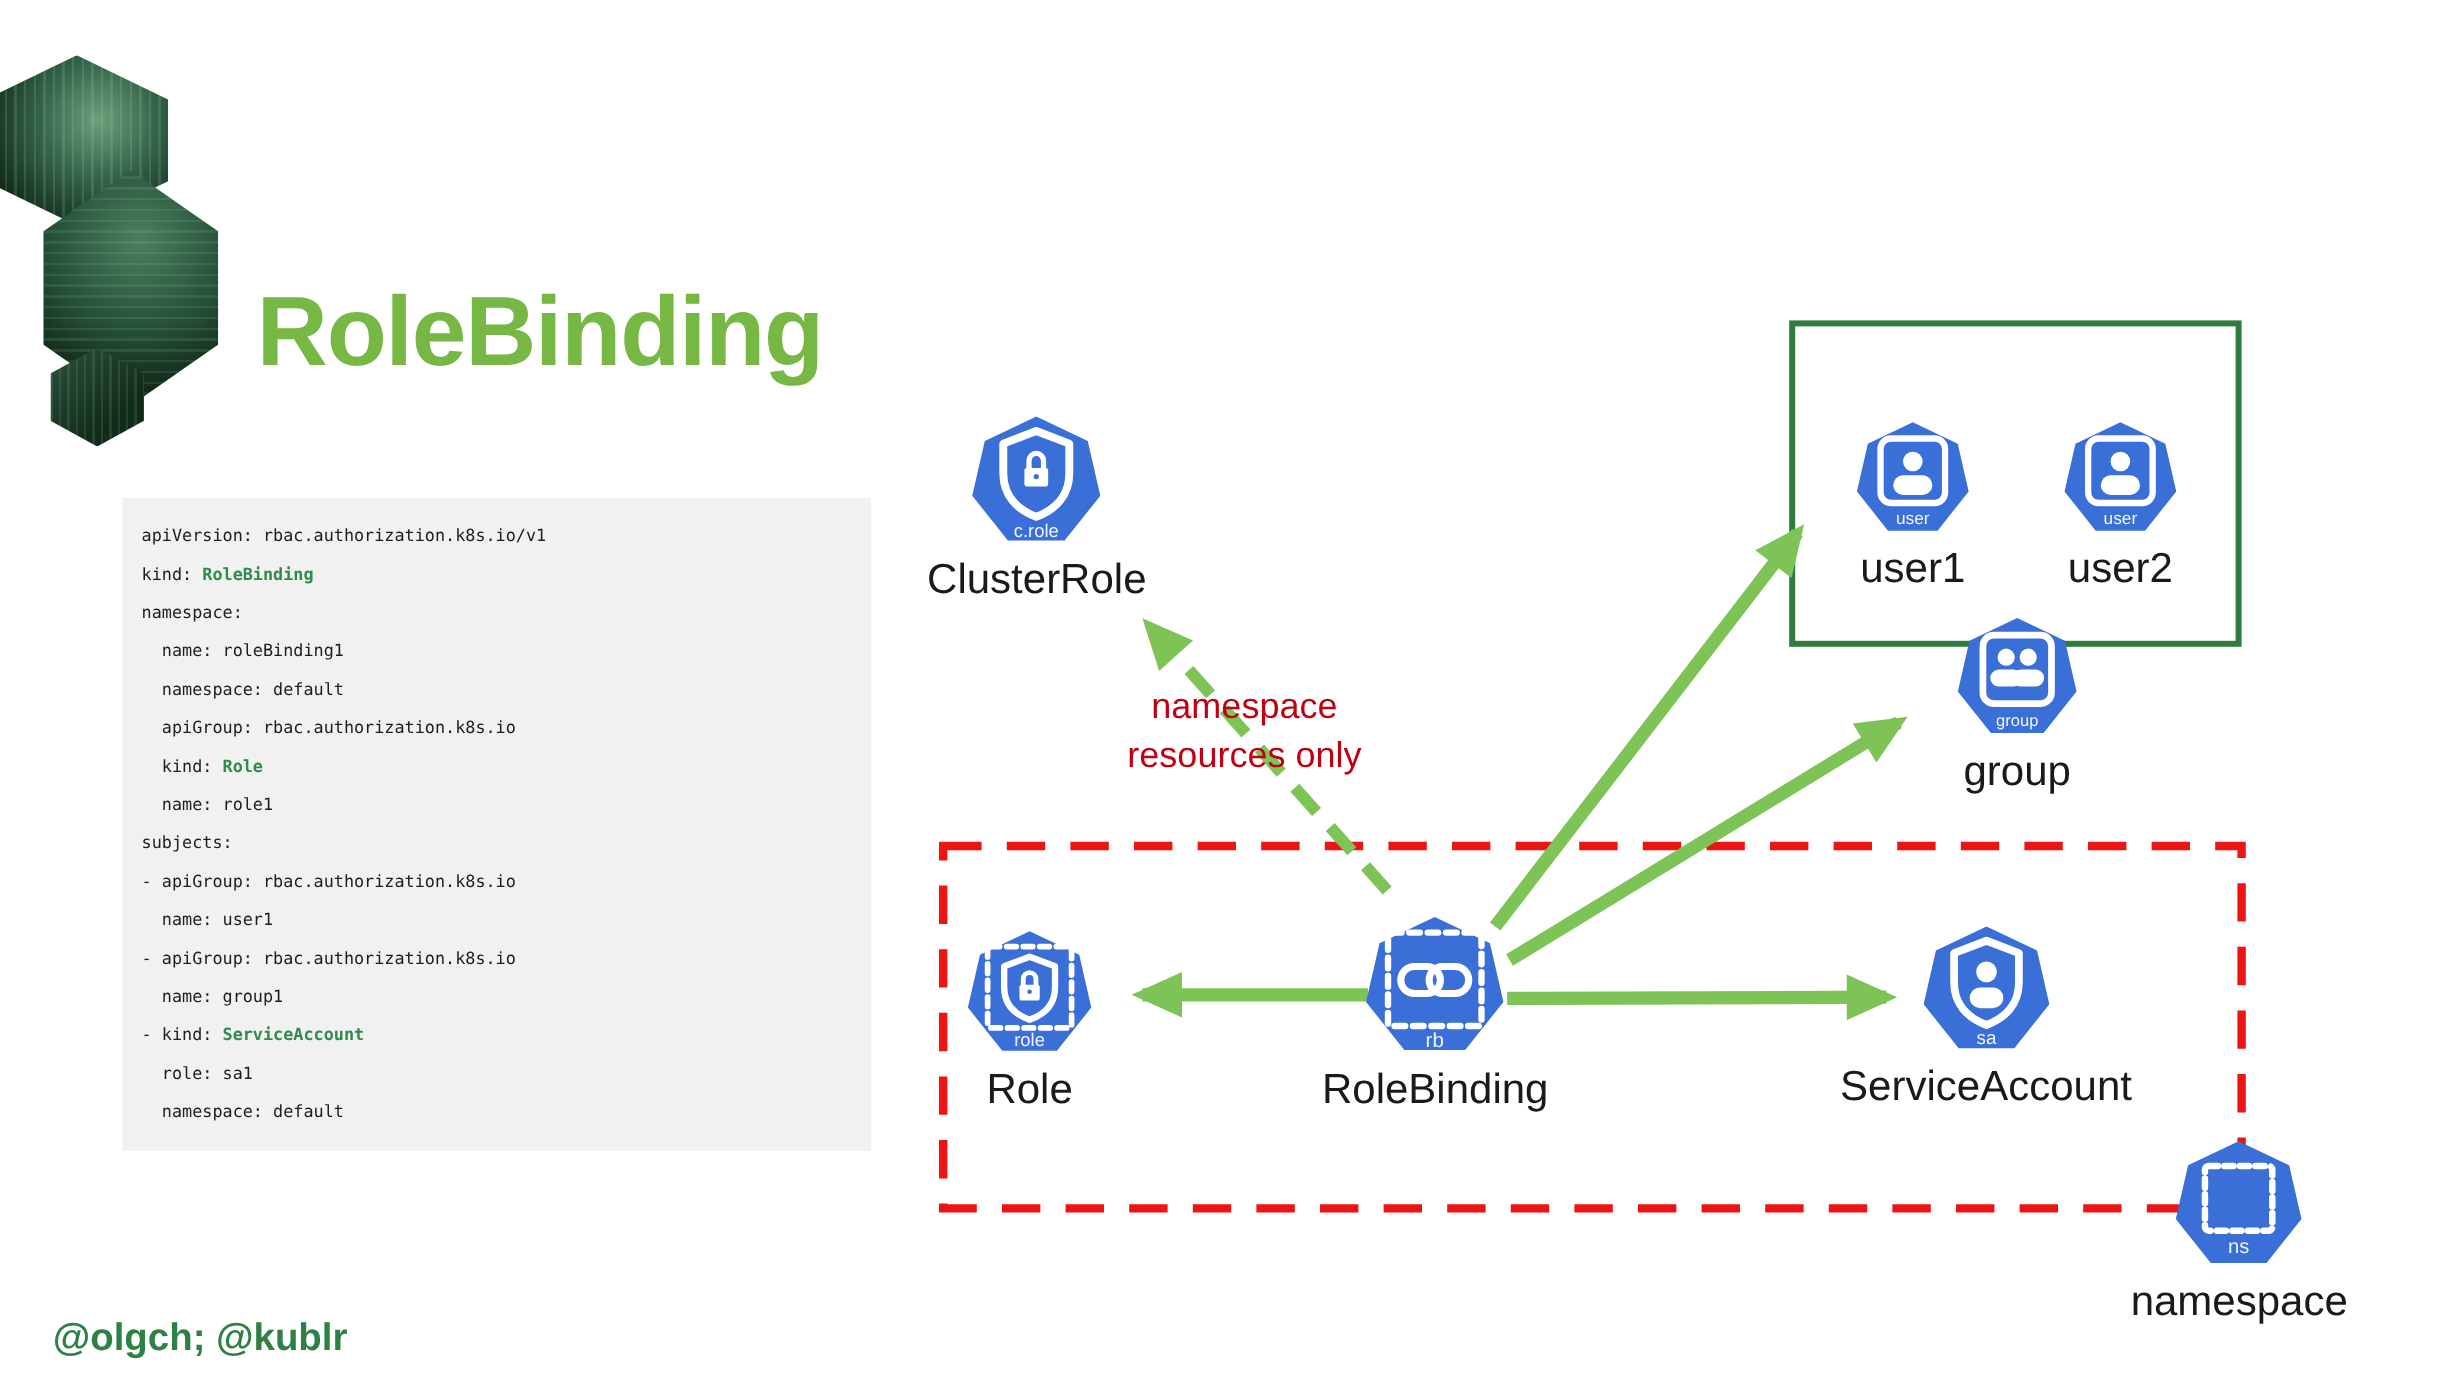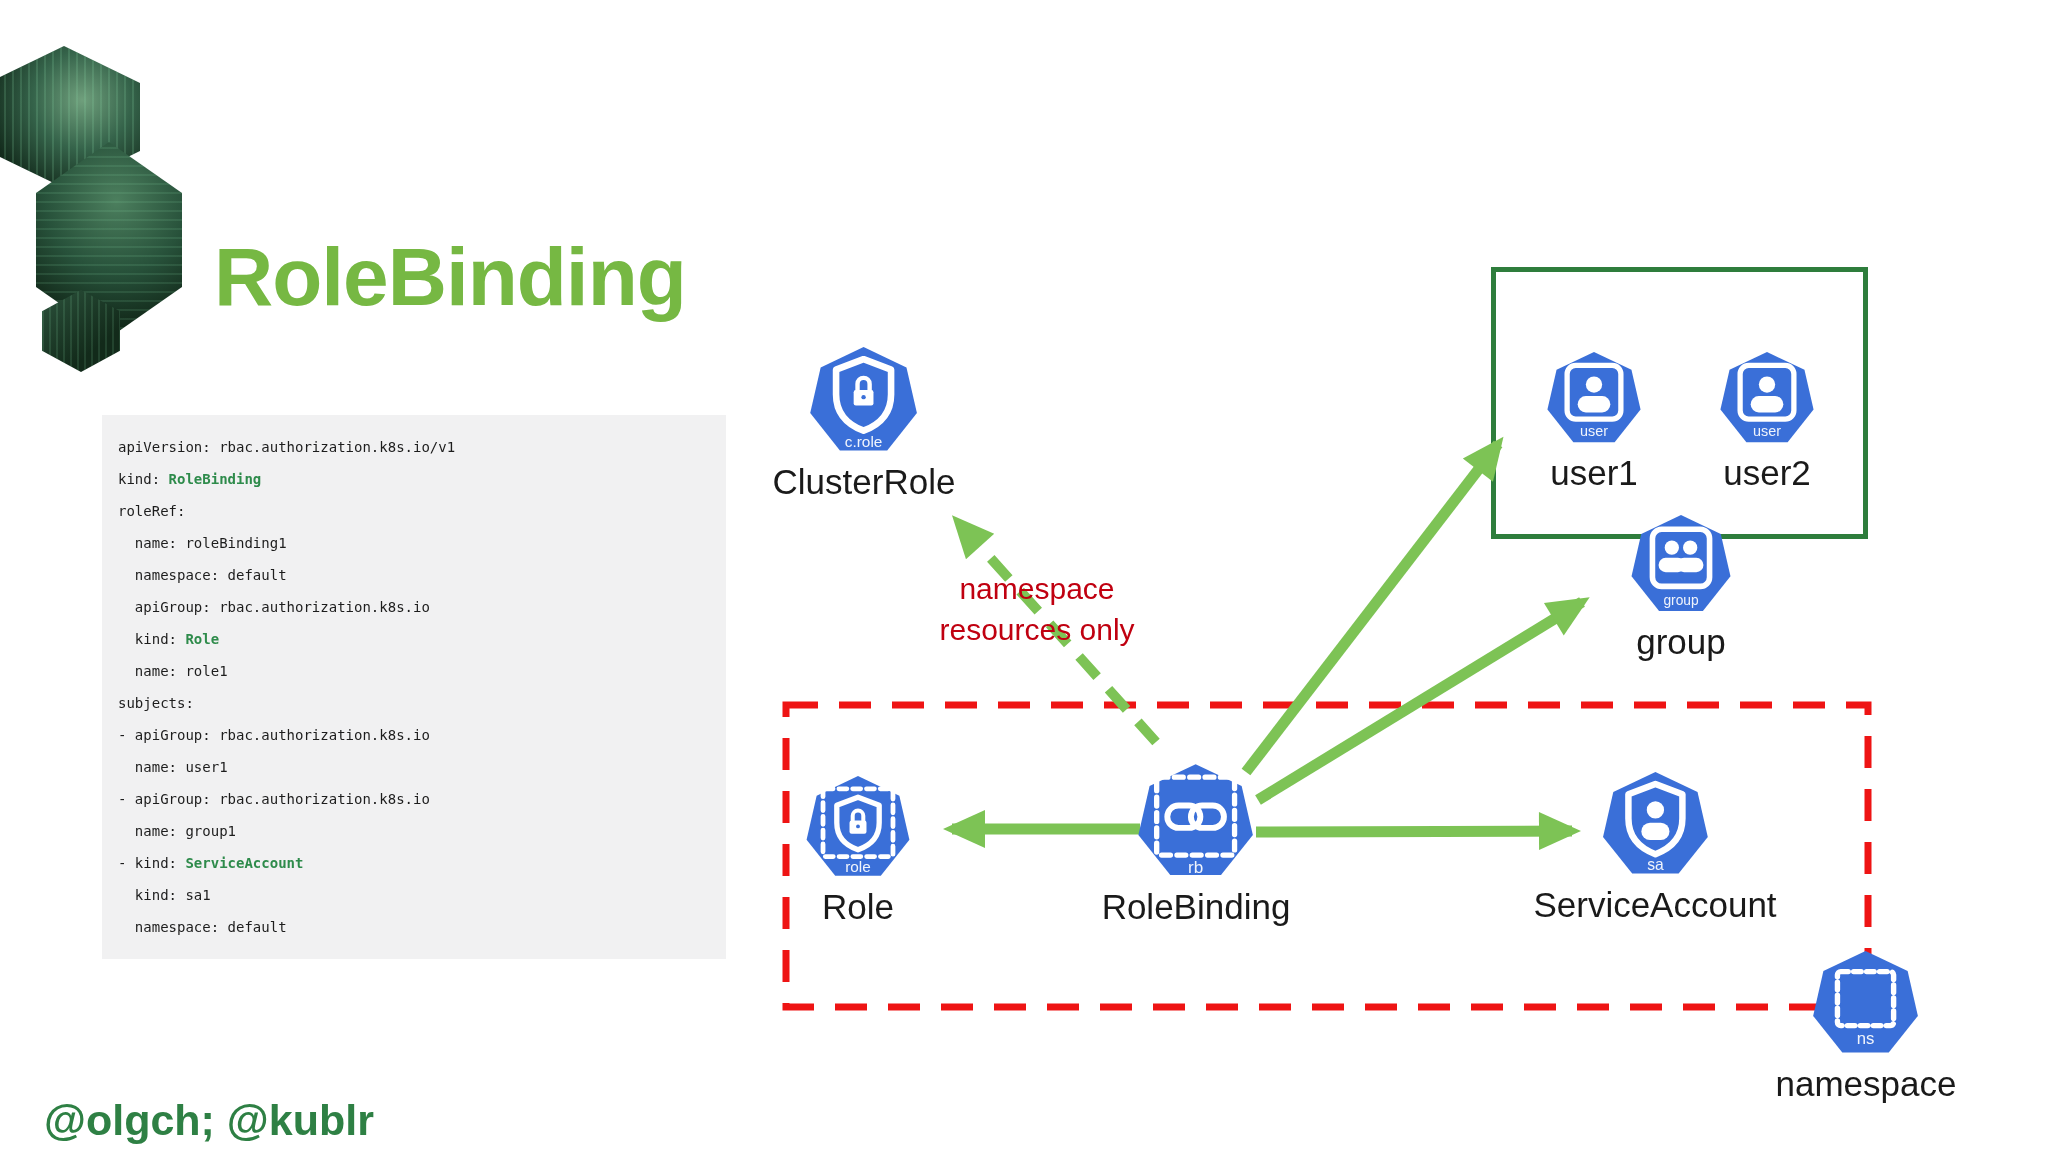--- a/index.html
+++ b/index.html
@@ -17,21 +17,21 @@
       repeating-linear-gradient(0deg,rgba(130,210,160,.14) 0 2px,transparent 2px 9px),
       radial-gradient(circle at 55% 30%,#4c7f5e 0%,#27513a 45%,#112718 80%);}
   #hex-c{left:42px;top:248px;width:78px;height:82px;
     background:
       repeating-linear-gradient(90deg,rgba(130,210,160,.15) 0 2px,transparent 2px 7px),
       linear-gradient(140deg,#2c523c 0%,#122a1a 70%);}
 
   
   #page-title{position:absolute;left:214px;top:188px;font-size:82px;font-weight:700;
     letter-spacing:-1px;color:var(--title-green);}
-  #footer-handles{position:absolute;left:44px;top:1054px;font-size:43px;font-weight:700;
+  #footer-handles{position:absolute;left:44px;top:1054px;font-size:32px;font-weight:700;
     color:var(--footer-green);}
 
   
   #yaml-block{position:absolute;left:102px;top:373px;width:624px;box-sizing:border-box;
     background:var(--code-bg);padding:16px 10px 16px 16px;}
   .code-line{white-space:pre;font-family:"DejaVu Sans Mono",monospace;font-size:14px;
     line-height:32px;color:var(--code-text);}
   .code-line .kw{color:var(--keyword-green);font-weight:700;}
 
   
@@ -65,33 +65,33 @@
     <div class="hex" id="hex-a"></div>
     <div class="hex" id="hex-b"></div>
     <div class="hex" id="hex-c"></div>
   </div>
 
   <div id="page-title">RoleBinding</div>
 
   <div id="yaml-block">
       <div class="code-line"><span>apiVersion: rbac.authorization.k8s.io/v1</span></div>
       <div class="code-line"><span>kind: </span><span class="kw">RoleBinding</span></div>
-      <div class="code-line"><span>roleRef:</span></div>
+      <div class="code-line"><span>namespace:</span></div>
       <div class="code-line"><span>  name: roleBinding1</span></div>
       <div class="code-line"><span>  namespace: default</span></div>
       <div class="code-line"><span>  apiGroup: rbac.authorization.k8s.io</span></div>
       <div class="code-line"><span>  kind: </span><span class="kw">Role</span></div>
       <div class="code-line"><span>  name: role1</span></div>
       <div class="code-line"><span>subjects:</span></div>
       <div class="code-line"><span>- apiGroup: rbac.authorization.k8s.io</span></div>
       <div class="code-line"><span>  name: user1</span></div>
       <div class="code-line"><span>- apiGroup: rbac.authorization.k8s.io</span></div>
       <div class="code-line"><span>  name: group1</span></div>
       <div class="code-line"><span>- kind: </span><span class="kw">ServiceAccount</span></div>
-      <div class="code-line"><span>  kind: sa1</span></div>
+      <div class="code-line"><span>  role: sa1</span></div>
       <div class="code-line"><span>  namespace: default</span></div>
     </div>
 
   <div id="users-box"></div>
 
   <svg id="overlay" width="2048" height="1152" viewBox="0 0 2048 1152">
     <defs>
       <marker id="ah" markerUnits="userSpaceOnUse" markerWidth="46" markerHeight="42" refX="34" refY="20" orient="auto">
         <path class="ah-fill" d="M1,1 L43,20 L1,39 Z"></path>
       </marker>

